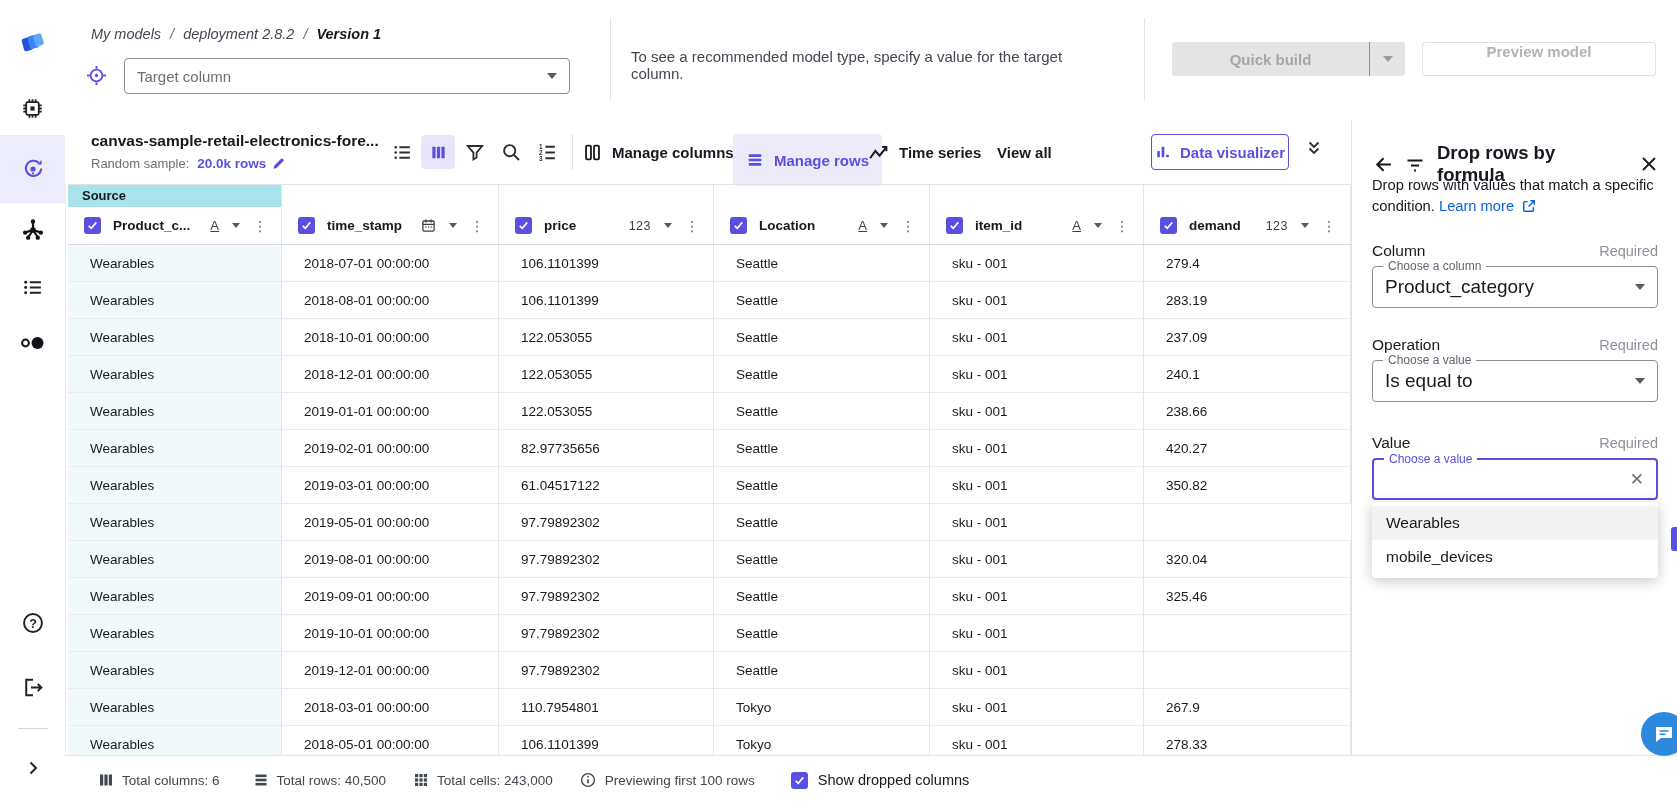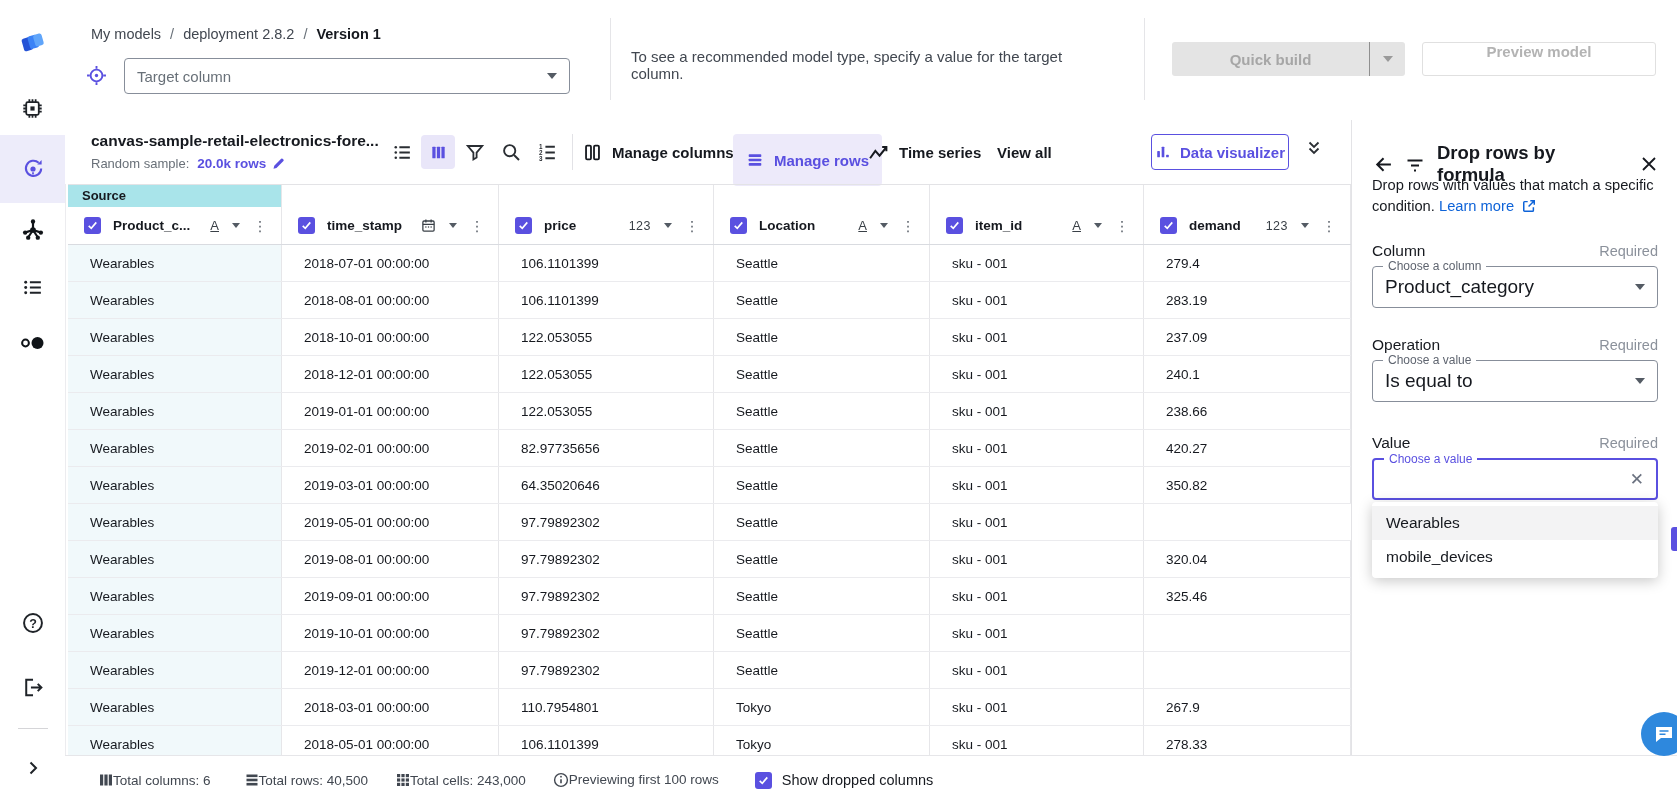--- a/index.html
+++ b/index.html
@@ -8,21 +8,21 @@
   svg{display:block;}
 
   
   #sidebar{position:absolute;left:0;top:0;width:65px;height:803px;background:#fff;border-right:1px solid #ececef;}
   .side-item{position:absolute;left:0;width:65px;height:48px;display:flex;align-items:center;justify-content:center;cursor:pointer;}
   .side-item.active{background:#edecfa;height:68px;}
   #side-divider{position:absolute;left:18px;top:728px;width:30px;height:1px;background:#d5d5d8;}
 
   
   #topbar{position:absolute;left:65px;top:0;width:1612px;height:120px;background:#fff;border-bottom:1px solid #e5e5e8;}
-  #breadcrumb{position:absolute;left:26px;top:26px;font-size:14.5px;color:#414750;display:flex;gap:9px;align-items:flex-start;}
+  #breadcrumb{position:absolute;left:26px;top:26px;font-size:14.5px;color:#414750;display:flex;gap:9px;align-items:flex-start;font-style:italic;}
   .bc-item{color:#414750;}
   .bc-item.last{font-weight:bold;color:#16191f;}
   .bc-sep{color:#687078;}
   #target-icon{position:absolute;left:21px;top:65px;}
   #target-select{position:absolute;left:59px;top:58px;width:446px;height:36px;border:1px solid #878e9a;border-radius:4px;
       display:flex;align-items:center;padding:0 12px;box-sizing:border-box;cursor:pointer;}
   #target-select .ph{color:#687078;font-size:15px;flex:1;}
   .sel-caret{width:0;height:0;border-left:5px solid transparent;border-right:5px solid transparent;border-top:6px solid #545b64;}
   .vdiv{position:absolute;top:18px;width:1px;height:82px;background:#e5e5e8;}
   #hint{position:absolute;left:566px;top:48px;width:440px;font-size:15px;color:#414750;}
@@ -62,21 +62,21 @@
   .type-123{font-size:12.5px;color:#3a4047;font-weight:normal;letter-spacing:.5px;text-align:right;}
   .caret-sm{width:0;height:0;border-left:4.5px solid transparent;border-right:4.5px solid transparent;border-top:5.5px solid #545b64;cursor:pointer;}
   .kebab{color:#545b64;font-size:14px;letter-spacing:0;cursor:pointer;font-weight:normal;}
   #tbody .tr{display:flex;border-bottom:1px solid #ebebee;height:36px;}
   #tbody .td{box-sizing:border-box;border-right:1px solid #e6e6e9;display:flex;align-items:center;padding-left:22px;font-size:13.5px;color:#16191f;overflow:hidden;white-space:nowrap;}
   #tbody .td.c0{background:#f1f9fb;}
 
   
   #footer{position:absolute;left:65px;top:755px;width:1612px;height:48px;background:#fff;border-top:1px solid #e6e6e9;
       display:flex;align-items:center;font-size:13.5px;color:#414750;}
-  .ft-item{display:flex;align-items:flex-start;}
+  .ft-item{display:flex;align-items:center;gap:9px;}
   #footer .gap1{margin-left:34px;} #footer .gap2{margin-left:28px;} #footer .gap3{margin-left:27px;} #footer .gap4{margin-left:36px;}
   #ft-first{margin-left:34px;}
   #show-dropped{display:flex;align-items:center;gap:10px;font-size:14.5px;color:#16191f;}
 
   
   #panel{position:absolute;left:1351px;top:120px;width:326px;height:635px;background:#fff;border-left:1px solid #e3e3e6;box-sizing:border-box;}
   #panel-head{position:absolute;left:20px;top:22px;width:286px;display:flex;align-items:center;gap:12px;}
   #panel-title{font-size:18.5px;font-weight:bold;color:#16191f;flex:1;}
   #panel-desc{position:absolute;left:20px;top:55px;width:292px;font-size:14.7px;line-height:21px;color:#16191f;}
   #panel-desc a{color:#0e63d8;text-decoration:none;cursor:pointer;}
@@ -478,21 +478,21 @@
           <div class="td c0">Wearables</div>
           <div class="td c1">2019-02-01 00:00:00</div>
           <div class="td c2">82.97735656</div>
           <div class="td c3">Seattle</div>
           <div class="td c4">sku - 001</div>
           <div class="td c5">420.27</div>
         </div>
         <div class="tr">
           <div class="td c0">Wearables</div>
           <div class="td c1">2019-03-01 00:00:00</div>
-          <div class="td c2">64.35020646</div>
+          <div class="td c2">61.04517122</div>
           <div class="td c3">Seattle</div>
           <div class="td c4">sku - 001</div>
           <div class="td c5">350.82</div>
         </div>
         <div class="tr">
           <div class="td c0">Wearables</div>
           <div class="td c1">2019-05-01 00:00:00</div>
           <div class="td c2">97.79892302</div>
           <div class="td c3">Seattle</div>
           <div class="td c4">sku - 001</div>

